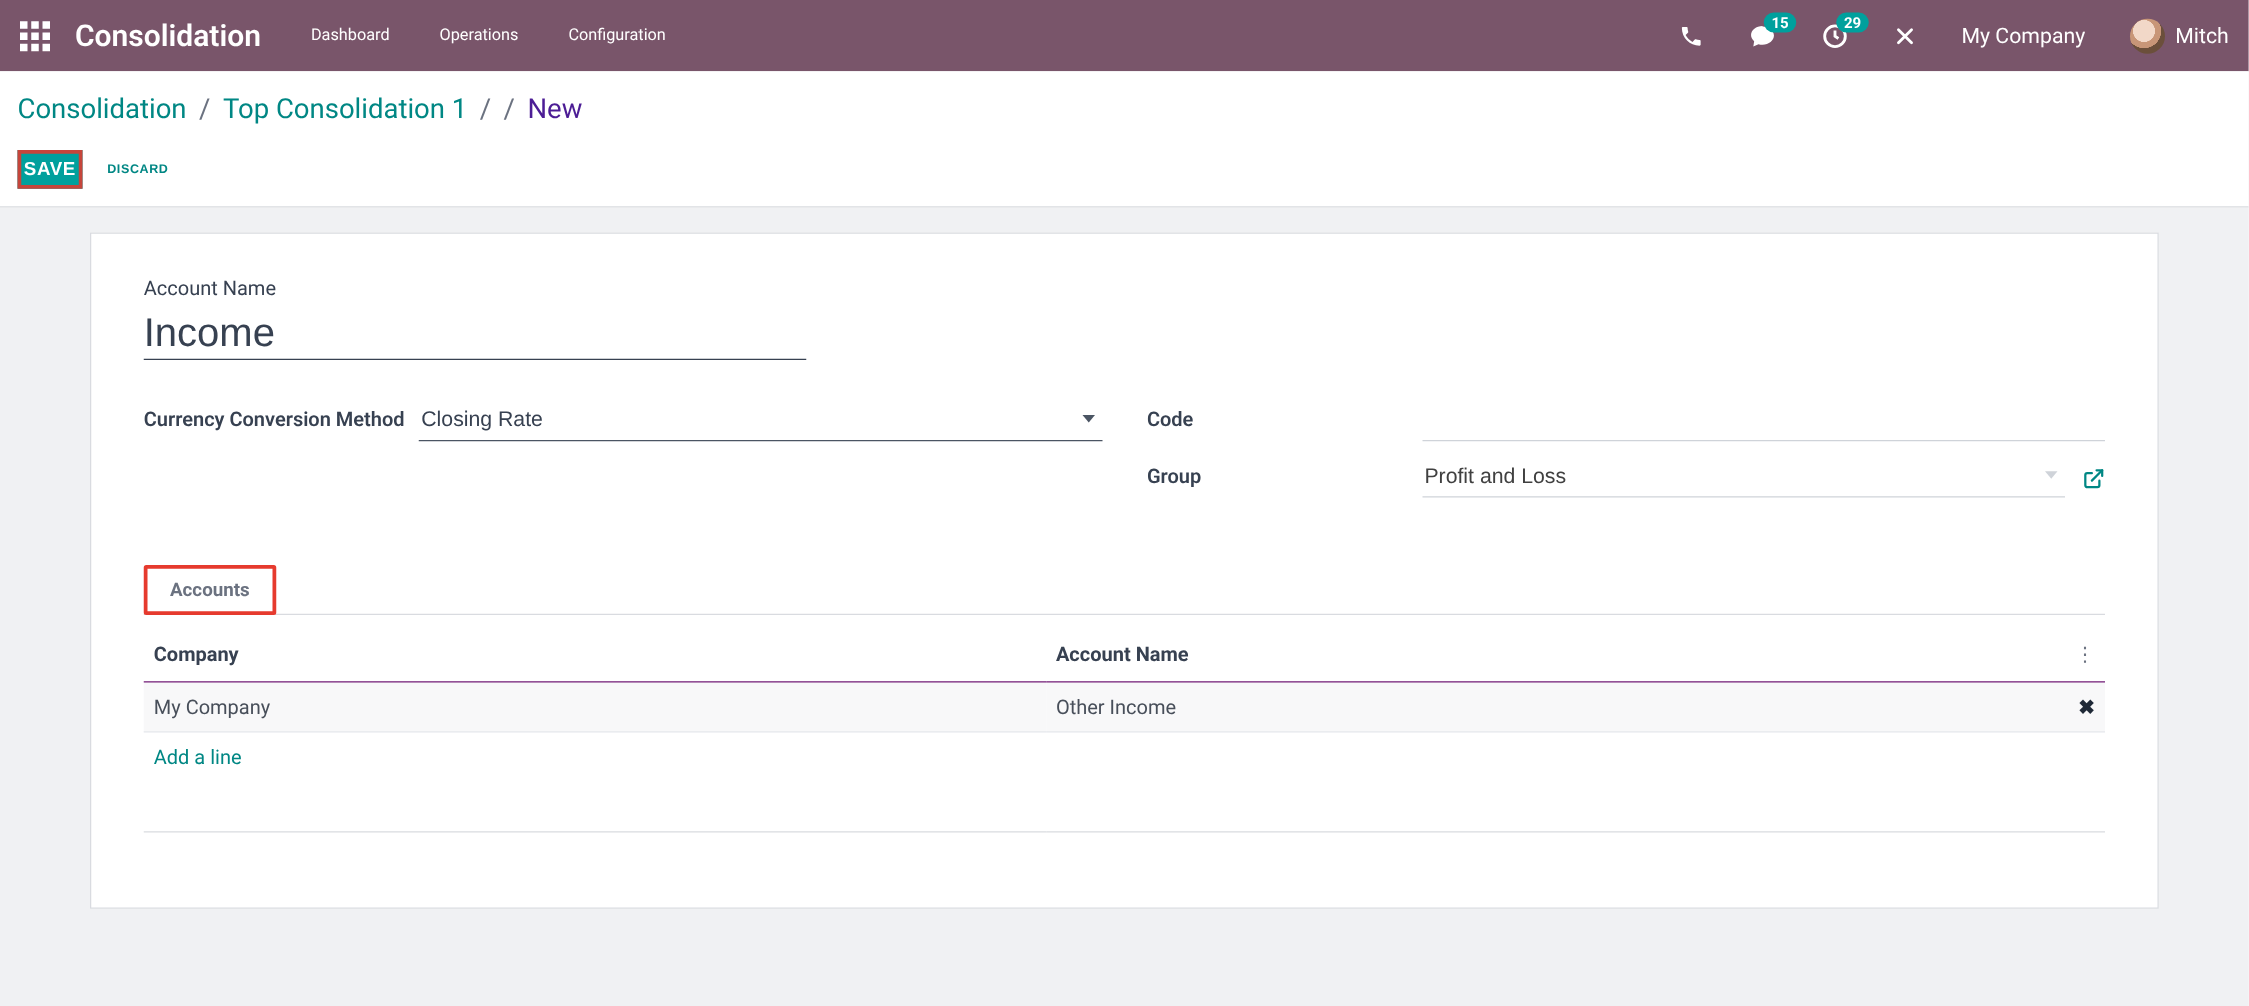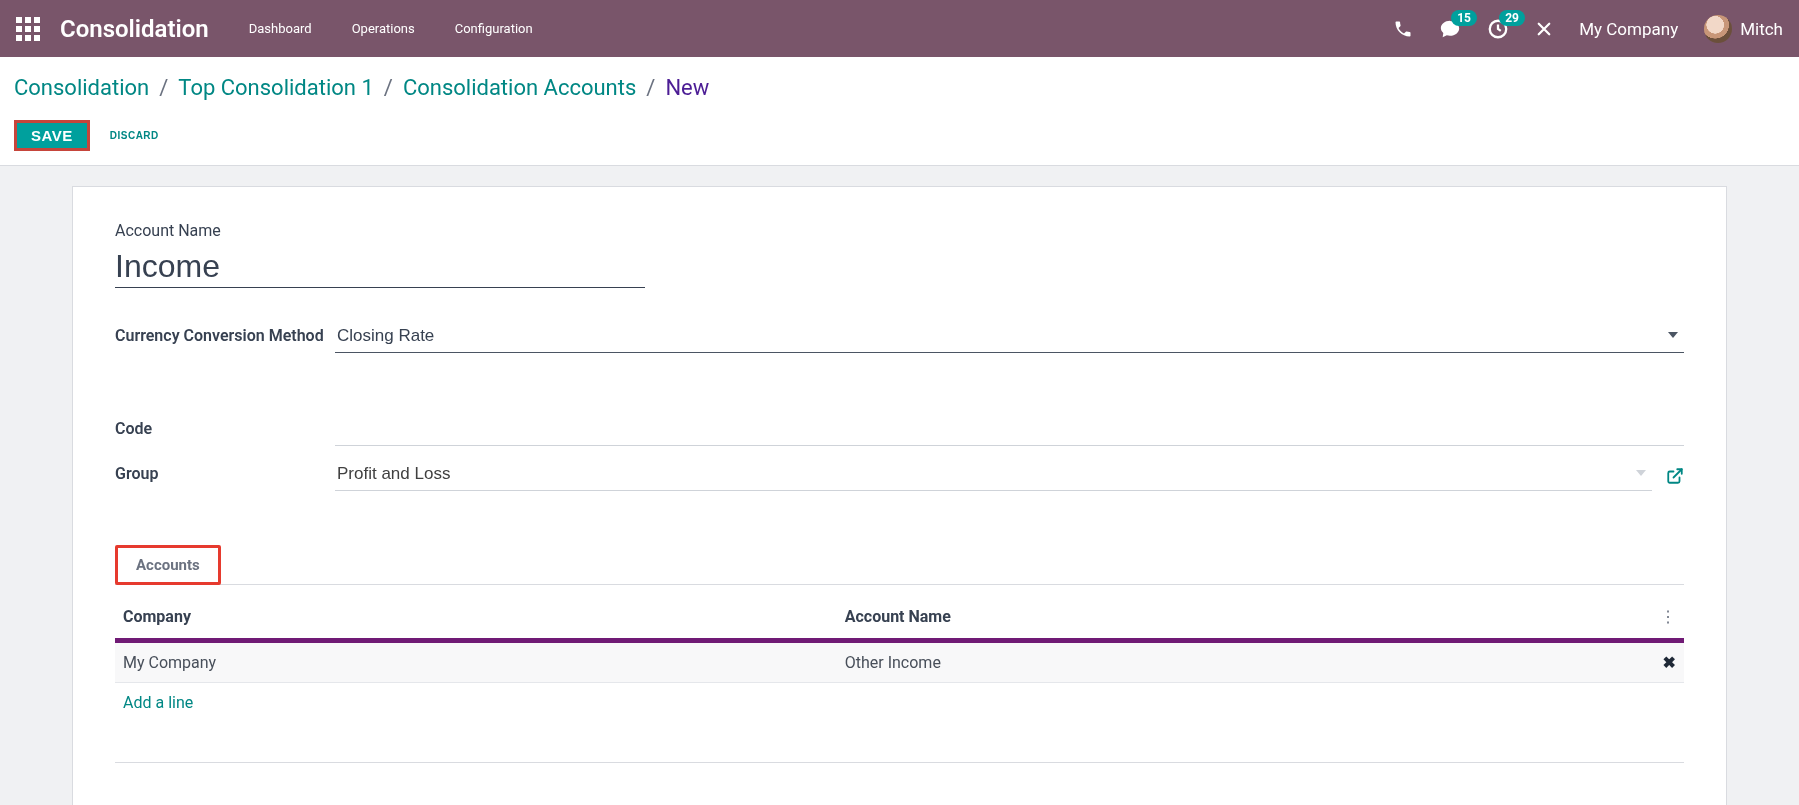--- a/index.html
+++ b/index.html
@@ -42,21 +42,21 @@
   .nav-links a {
     color: #fff;
     text-decoration: none;
     font-size: 13px;
     cursor: pointer;
   }
   .topbar-right {
     margin-left: auto;
     display: flex;
     align-items: center;
-    gap: 26px;
+    gap: 36px;
   }
   .icon-btn { color: #fff; position: relative; cursor: pointer; display: flex; align-items: center; }
   .badge {
     position: absolute;
     top: -8px; left: 12px;
     background: #00a09d;
     color: #fff;
     border-radius: 10px;
     font-size: 12px;
     font-weight: 700;
@@ -86,21 +86,21 @@
     align-items: center;
   }
   .breadcrumb a { color: #008784; text-decoration: none; cursor: pointer; }
   .breadcrumb .sep { color: #6b7280; }
   .breadcrumb .current { color: #4c1d95; text-align: center; }
   .action-row { margin-top: 20px; display: flex; gap: 20px; align-items: center; }
   .btn-save {
     background: #00a09d;
     color: #fff;
     border: 3px solid #c6453b;
-    padding: 4px 14px;
+    padding: 4px 2px;
     font-size: 15px;
     font-weight: 700;
     letter-spacing: 0.5px;
     cursor: pointer;
   }
   .btn-discard {
     background: none;
     border: none;
     color: #008784;
     font-size: 10px;
@@ -126,23 +126,22 @@
     font-size: 32px;
     border: none;
     border-bottom: 1px solid #374151;
     width: 530px;
     padding: 2px 0;
     outline: none;
     color: #374151;
   }
   .two-col {
     display: flex;
-    gap: 48px;
+    gap: 36px;
     margin-top: 34px;
-    flex-direction: column;
   }
   .col { flex: 1; }
   .field-row {
     display: flex;
     align-items: flex-start;
     margin-bottom: 14px;
   }
   .field-label {
     width: 220px;
     font-size: 16px;
@@ -206,21 +205,21 @@
     color: #6b7280;
   }
 
   .accounts-table { width: 100%; margin-top: 10px; border-collapse: collapse; }
   .accounts-table th {
     text-align: left;
     font-size: 16px;
     font-weight: 700;
     color: #374151;
     padding: 12px 8px;
-    border-bottom: 5px solid #701a75;
+    border-bottom: 1px solid #701a75;
   }
   .accounts-table th.kebab { width: 30px; text-align: center; font-weight:400; color:#6b7280; cursor:pointer;}
   .accounts-table td {
     padding: 10px 8px;
     font-size: 16px;
     color: #484f5a;
     border-bottom: 1px solid #e5e7eb;
     background: #f8f8f9;
   }
   .accounts-table td.del { text-align: right; cursor: pointer; font-weight: 900; color:#1f2937;}
@@ -286,21 +285,20 @@
     </div>
   </div>
 </div>
 
 <div class="subheader">
   <div class="breadcrumb">
     <a>Consolidation</a>
     <span class="sep">/</span>
     <a>Top Consolidation 1</a>
     <span class="sep">/</span>
-    <a>Consolidation Accounts</a>
     <span class="sep">/</span>
     <span class="current">New</span>
   </div>
   <div class="action-row">
     <button class="btn-save">SAVE</button>
     <button class="btn-discard">DISCARD</button>
   </div>
 </div>
 
 <div class="form-wrap">

